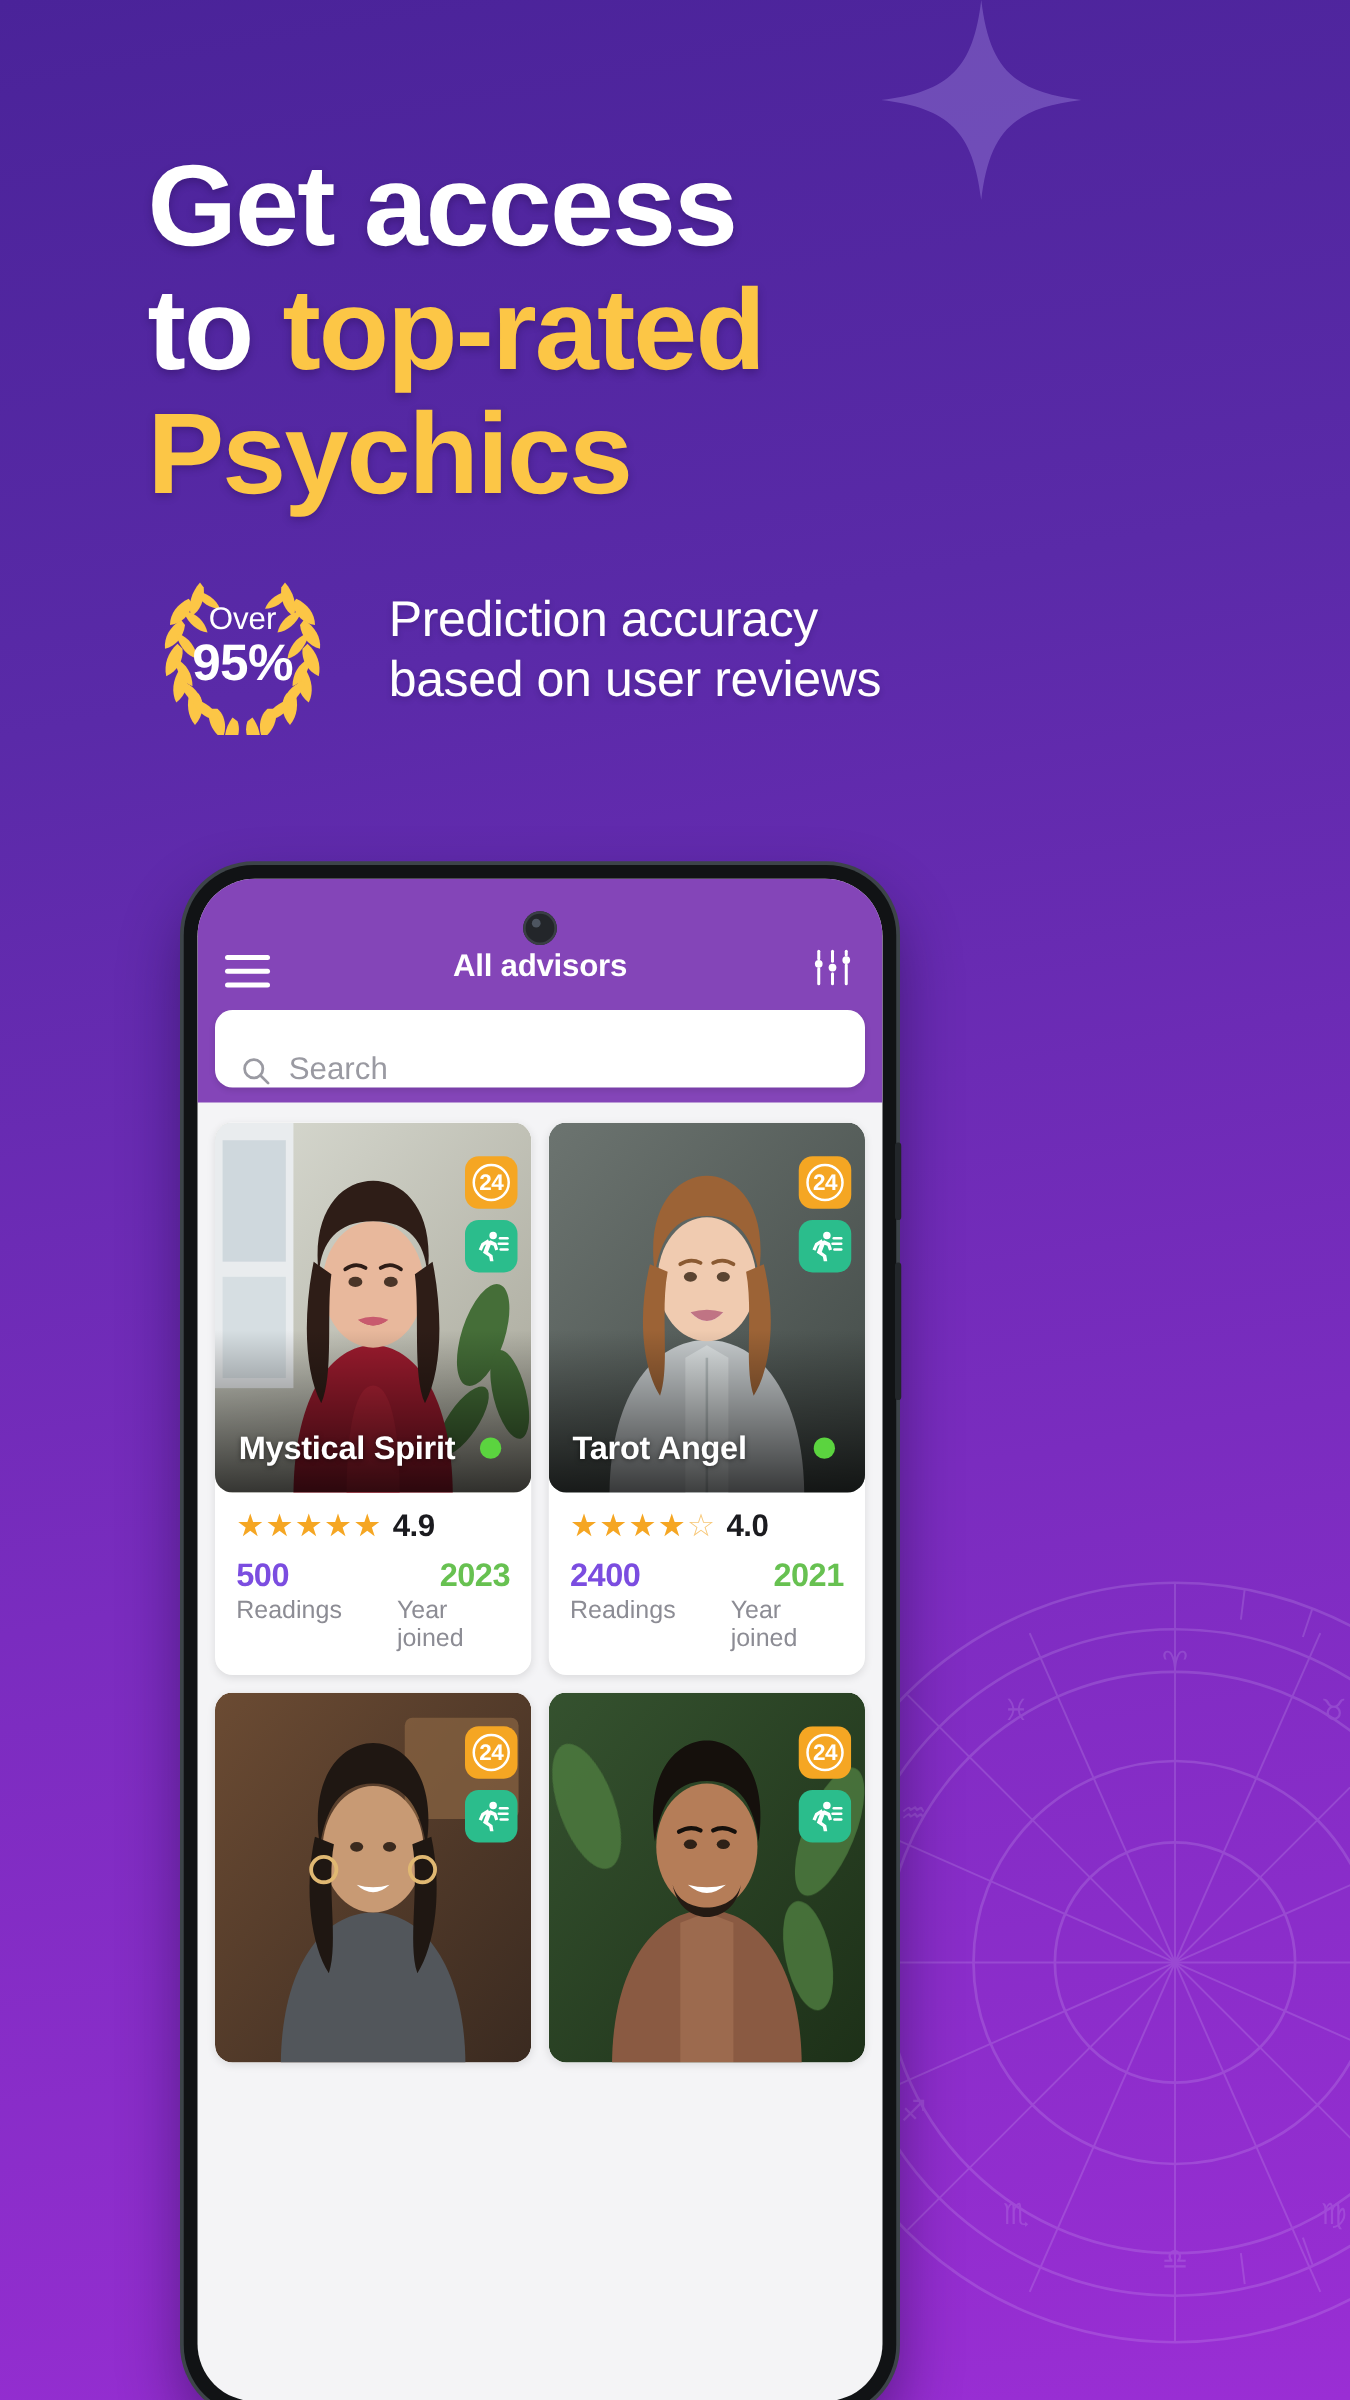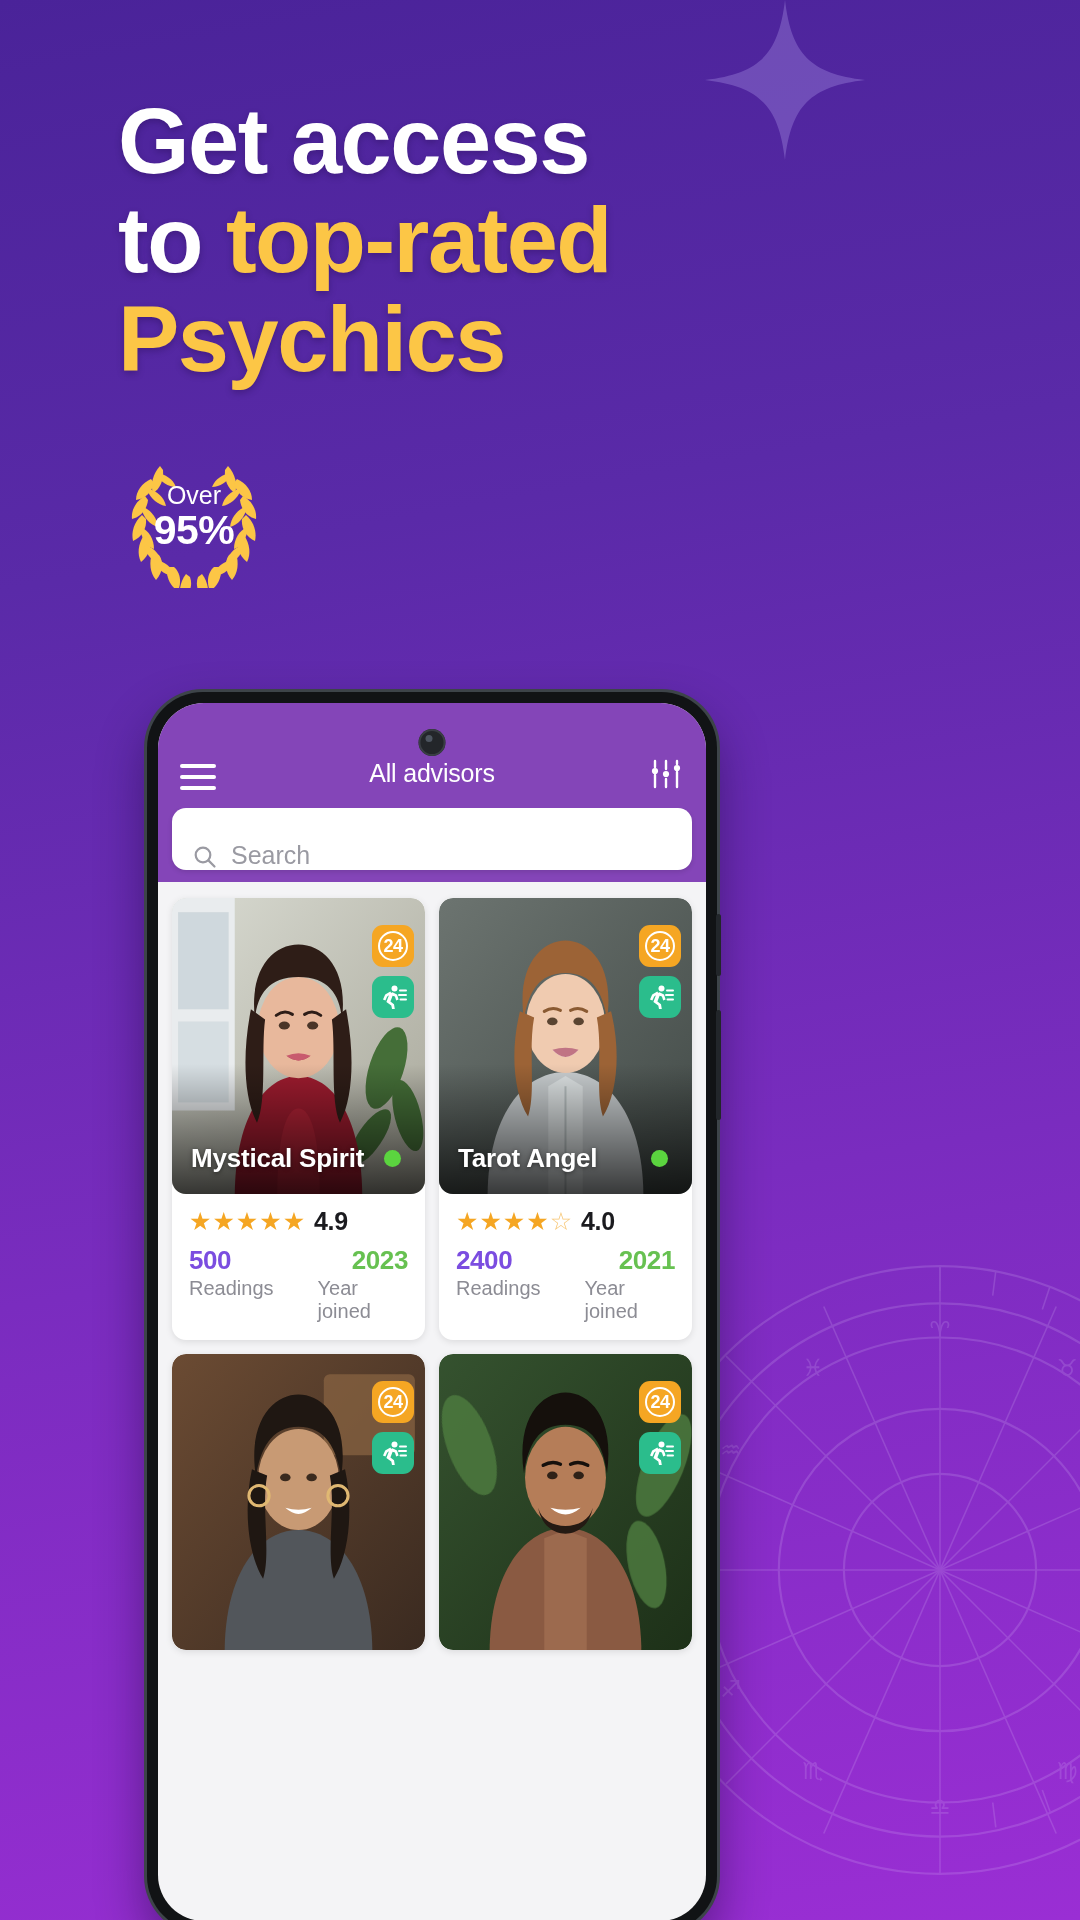--- a/index.html
+++ b/index.html
@@ -21,21 +21,21 @@
   .zodiac {
     position: absolute;
     right: -170px; bottom: 40px;
     width: 620px; height: 620px;
     opacity: .16;
   }
 
   
   .headline {
     position: absolute;
-    left: 118px; top: 92px;
+    left: 118px; top: 116px;
     width: 720px;
     font-size: 92px;
     line-height: 99px;
     font-weight: bold;
     letter-spacing: -1.5px;
     color: #FFFFFF;
     text-shadow: 0 3px 7px rgba(20,0,50,.28);
   }
   .headline .accent { color: #FCC646; }
 
@@ -125,21 +125,21 @@
     width: 7px; height: 7px; border-radius: 50%;
     background: #4d5560;
   }
   .hamburger { width: 36px; display: flex; flex-direction: column; gap: 7px; cursor: pointer; }
   .hamburger span { display: block; height: 4px; border-radius: 2px; background: #fff; }
   .appbar-title {
     flex: 1;
     text-align: center;
     color: #FFFFFF;
     font-size: 25px;
-    font-weight: normal;
+    font-weight: bold;
     letter-spacing: -.2px;
     padding-bottom: 2px;
   }
   .filter-icon { width: 36px; height: 32px; }
 
   
   .search-wrap { background: #8445B8; padding: 0 14px 12px 14px; }
   .search-box {
     height: 62px;
     background: #FFFFFF;
@@ -315,20 +315,24 @@
 
         <path d="M66 122 C60 130 58 140 62 148 C70 143 73 133 70 125 Z"></path>
         <path d="M82 122 C88 130 90 140 86 148 C78 143 75 133 78 125 Z"></path>
       </g>
     </svg>
     <div class="laurel-text">
       <div class="laurel-over">Over</div>
       <div class="laurel-pct">95%</div>
     </div>
   </div>
+  <div class="accuracy-copy">
+    <div>Prediction accuracy</div>
+    <div>based on user reviews</div>
+  </div>
 </div>
 
 <div class="phone">
   <div class="side-btn a"></div>
   <div class="side-btn b"></div>
 
   <div class="phone-screen">
 
     <div class="appbar">
       <div class="camera"></div>

